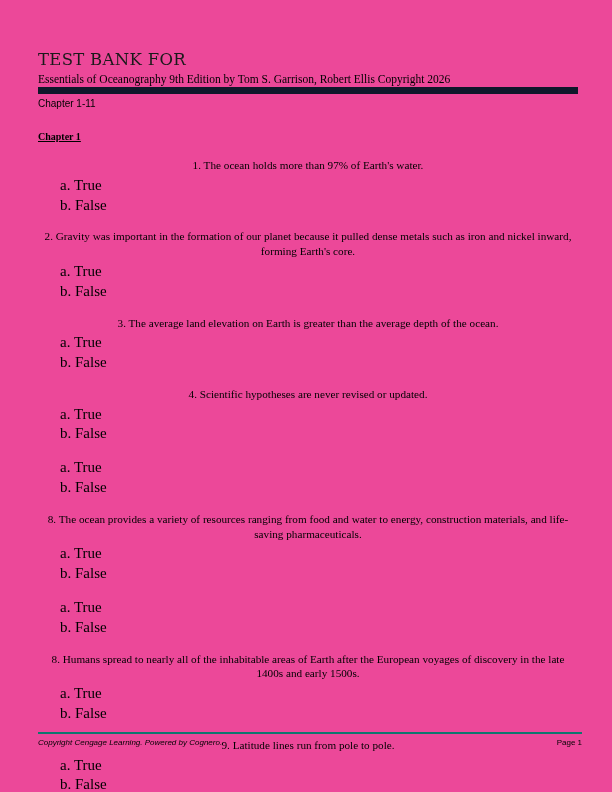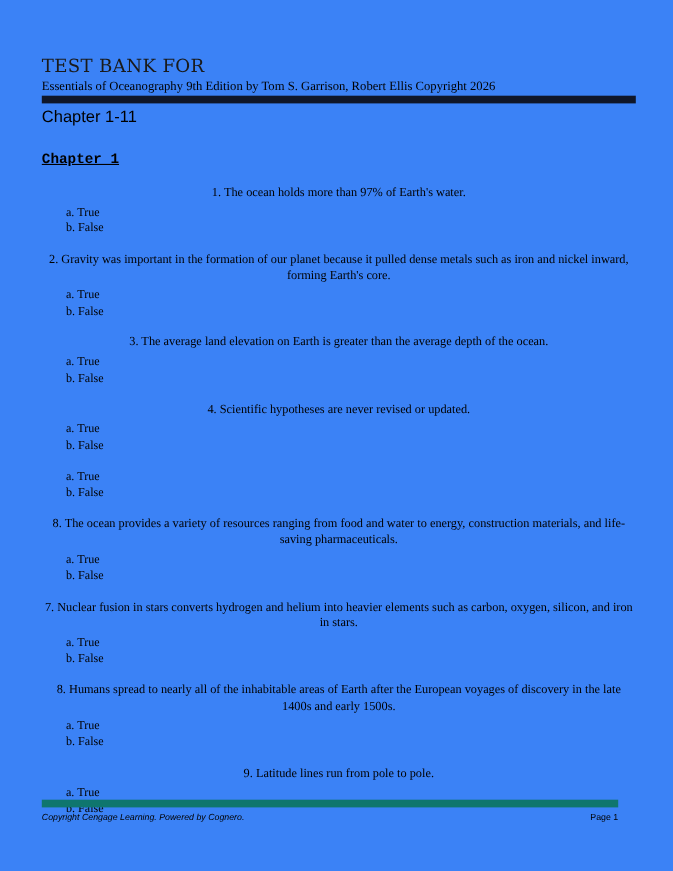--- a/index.html
+++ b/index.html
@@ -13,21 +13,21 @@
     font-family: "Liberation Serif", serif;
     color: #000000;
     position: relative;
     overflow: hidden;
   }
   .page {
     position: absolute;
     left: 0; top: 0;
     width: 612px;
     height: 792px;
-    background: #3b82f6;
+    background: #ec4899;
   }
   .content {
     position: absolute;
     left: 38px;
     top: 50px;
     width: 540px;
   }
   .doc-title {
     font-family: "DejaVu Serif", serif;
     font-size: 16.5px;
@@ -40,50 +40,50 @@
     font-family: "Liberation Serif", serif;
     font-size: 11.5px;
     border-bottom: 7px solid #0f172a;
     padding-bottom: 2px;
     display: block;
     width: 100%;
     margin-bottom: 4px;
   }
   .chapter-range {
     font-family: "Liberation Sans", sans-serif;
-    font-size: 15px;
+    font-size: 10px;
     margin: 0 0 22px 0;
   }
   .chapter-heading {
-    font-family: Liberation Mono, monospace;
-    font-size: 13px;
+    font-family: Liberation Serif, serif;
+    font-size: 10px;
     font-weight: bold;
     text-decoration: underline;
     margin: 0 0 16px 0;
   }
   .question-block {
     margin-bottom: 14px;
   }
   .q-text {
     font-size: 11.2px;
     line-height: 1.32;
     margin: 0 0 3px 0;
     text-align: center;
   }
   .choice {
-    font-size: 11px;
+    font-size: 15px;
     line-height: 1.32;
     margin-left: 22px;
   }
   .footer {
     position: absolute;
     left: 38px;
-    right: 50px;
+    right: 30px;
     bottom: 45px;
-    border-top: 7px solid #0f766e;
+    border-top: 2px solid #0f766e;
     padding-top: 4px;
     display: flex;
     justify-content: space-between;
     align-items: baseline;
   }
   .footer-left {
     font-family: "Liberation Sans", sans-serif;
     font-size: 8px;
     font-style: italic;
     color: #000;
@@ -138,21 +138,20 @@
       <div class="choice">b. False</div>
     </div>
 
     <div class="question-block">
       <p class="q-text">8. The ocean provides a variety of resources ranging from food and water to energy, construction materials, and life-saving pharmaceuticals.</p>
       <div class="choice">a. True</div>
       <div class="choice">b. False</div>
     </div>
 
     <div class="question-block">
-      <p class="q-text">7. Nuclear fusion in stars converts hydrogen and helium into heavier elements such as carbon, oxygen, silicon, and iron in stars.</p>
       <div class="choice">a. True</div>
       <div class="choice">b. False</div>
     </div>
 
     <div class="question-block">
       <p class="q-text">8. Humans spread to nearly all of the inhabitable areas of Earth after the European voyages of discovery in the late 1400s and early 1500s.</p>
       <div class="choice">a. True</div>
       <div class="choice">b. False</div>
     </div>
 

